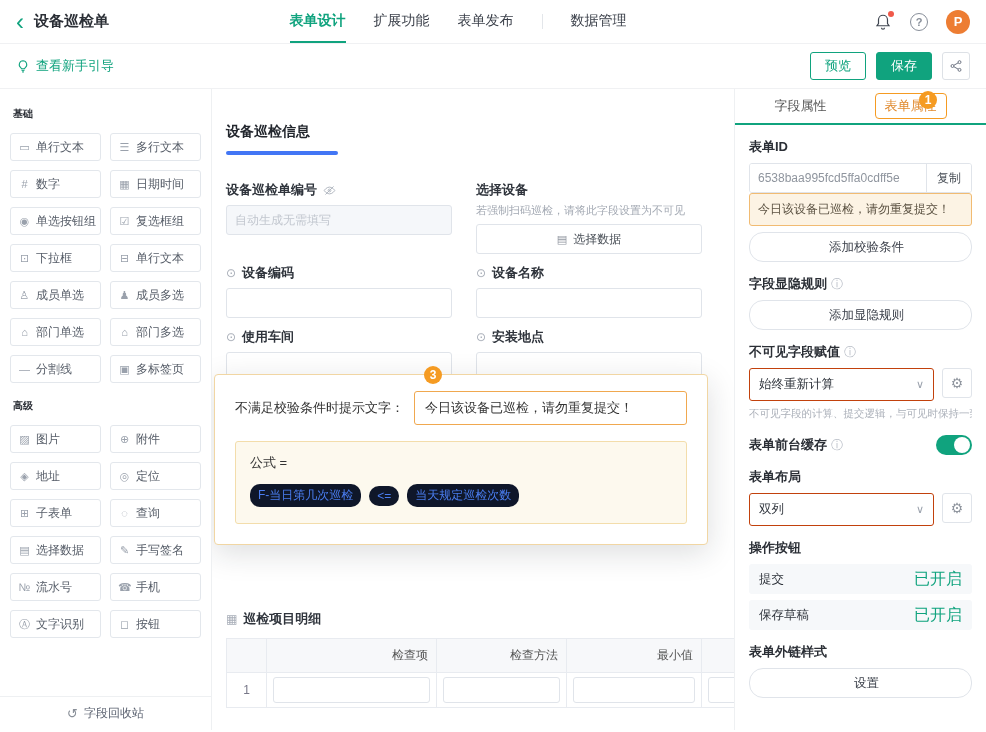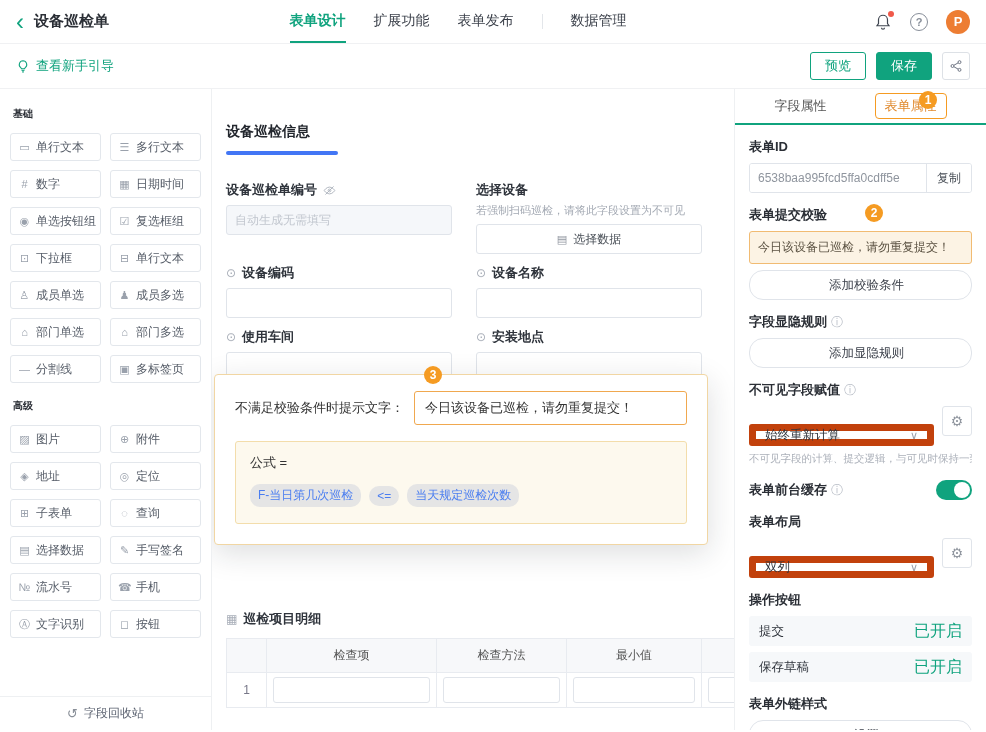--- a/index.html
+++ b/index.html
@@ -54,58 +54,58 @@
   .inp { width:100%; height:30px; border:1px solid #e0e4ea; border-radius:3px; padding:0 8px; font-size:12px; color:#333; background:#fff; }
   .inp.readonly { background:#f5f7fa; }
   .inp::placeholder { color:#c2c7cf; }
   .select-data-box { height:30px; border:1px solid #e0e4ea; border-radius:3px; display:flex; align-items:center; justify-content:center; gap:6px; font-size:12px; color:#4a5058; background:#fff; cursor:pointer; }
   .sd-ico { color:#8f959e; font-size:11px; }
 
   
   .detail { position:absolute; left:14px; top:521px; width:620px; }
   .d-table { margin-top:10px; border-collapse:collapse; background:#fff; table-layout:fixed; width:605px; }
   .d-table th, .d-table td { border:1px solid #e8ebf0; }
-  .d-table th { background:#f7f8fa; font-weight:400; color:#555; text-align:center; padding:8px 8px; font-size:12px; }
+  .d-table th { background:#f7f8fa; font-weight:400; color:#555; text-align:right; padding:8px 8px; font-size:12px; }
   .d-table td { padding:4px 6px; height:34px; }
   .d-rownum { text-align:center; color:#778; font-size:12px; }
   .cell-inp { width:100%; height:26px; border:1px solid #e0e4ea; border-radius:3px; padding:0 6px; font-size:12px; }
 
   
   .modal { position:absolute; left:2px; top:285px; width:494px; background:#fff; border:1px solid #f1d6a3; border-radius:4px; box-shadow:0 8px 30px rgba(30,35,43,.15); padding:16px 20px 20px; z-index:6; }
   .m-head { display:flex; align-items:baseline; gap:10px; padding-bottom:13px; border-bottom:1px solid #f6e7c9; margin-bottom:16px; }
   .m-title { font-size:16px; font-weight:700; color:#23272e; }
   .m-sub { font-size:13px; color:#a6abb4; }
   .m-prompt { display:flex; align-items:center; gap:10px; margin-bottom:16px; }
   .m-plabel { font-size:13px; color:#333; white-space:nowrap; }
   .m-pinput { flex:1; height:34px; border:1px solid #f0a84f; border-radius:3px; padding:0 10px; font-size:13px; color:#333; min-width:0; }
   .m-formula { border:1px solid #f3ddab; background:#fdf9ee; border-radius:3px; padding:12px 14px 16px; }
   .m-flabel { font-size:13px; color:#333; margin-bottom:12px; }
   .m-tokens { display:flex; gap:8px; flex-wrap:wrap; align-items:center; }
-  .chip { background:#e5e5e5; color:#4a7df0; font-size:12px; padding:3px 8px; border-radius:10px; cursor:pointer; }
+  .chip { background:#0f172a; color:#4a7df0; font-size:12px; padding:3px 8px; border-radius:10px; cursor:pointer; }
 
   
   .badge { width:18px; height:18px; border-radius:50%; background:#f59b22; color:#fff; font-size:12px; font-weight:700; display:inline-flex; align-items:center; justify-content:center; flex:none; }
   .m-badge { position:absolute; top:-9px; left:209px; }
 
   
   .props { width:252px; border-left:1px solid #eef0f2; flex:none; padding:0 14px; position:relative; overflow:hidden; }
   .props-tabs { height:36px; display:flex; align-items:center; justify-content:center; gap:48px; border-bottom:2px solid #10a37e; margin:0 -14px; position:relative; }
   .pt-field { font-size:13px; color:#555; cursor:pointer; }
   .pt-form { font-size:13px; color:#e08a2f; border:1px solid #f59b22; border-radius:4px; padding:3px 9px; cursor:pointer; }
   .pt-badge { position:absolute; left:184px; top:2px; }
   .sec-label { font-size:13px; font-weight:700; color:#2b2f36; margin:13px 0 7px; display:flex; align-items:center; gap:4px; }
   .info { color:#b9bec7; font-size:12px; font-weight:400; }
   .lbl-badge { margin-left:34px; position:relative; top:-2px; }
   .idgroup { display:flex; height:30px; border:1px solid #e0e4ea; border-radius:3px; overflow:hidden; }
   .idgroup input { flex:1; border:0; padding:0 8px; font-size:12px; color:#8f959e; min-width:0; background:#fff; }
   .copy { border:0; border-left:1px solid #e0e4ea; background:#fff; padding:0 10px; font-size:12px; color:#4a5058; cursor:pointer; }
   .alertbox { border:1px solid #f1bb72; background:#fcf3e4; border-radius:3px; padding:7px 8px; font-size:12px; color:#5b5242; margin-bottom:6px; white-space:nowrap; overflow:hidden; }
   .wbtn { width:100%; height:30px; background:#fff; border:1px solid #e0e4ea; border-radius:14px; font-size:12.5px; color:#3c414b; cursor:pointer;padding-left:12px; }
   .selrow { display:flex; gap:8px; }
-  .sel { flex:1; height:22px; border:7px solid #c2410c; border-radius:3px; display:flex; align-items:center; justify-content:space-between; padding:0 9px; font-size:12.5px; color:#2f343c; cursor:pointer;margin-top:18px; }
+  .sel { flex:1; height:33px; border:1px solid #c2410c; border-radius:3px; display:flex; align-items:center; justify-content:space-between; padding:0 9px; font-size:12.5px; color:#2f343c; cursor:pointer; }
   .chev { color:#9aa1ac; font-size:11px; }
   .gearbtn { width:30px; height:30px; border:1px solid #e0e4ea; border-radius:3px; background:#fff; color:#8f959e; font-size:14px; display:flex; align-items:center; justify-content:center; cursor:pointer; flex:none; }
   .help-text { font-size:10.5px; color:#abb0b9; margin-top:6px; white-space:nowrap; overflow:hidden; }
   .switchrow { display:flex; align-items:center; margin-top:14px; }
   .toggle { margin-left:auto; width:36px; height:20px; border-radius:10px; background:#10a37e; position:relative; cursor:pointer; }
   .toggle::after { content:""; position:absolute; right:2px; top:2px; width:16px; height:16px; border-radius:50%; background:#fff; }
   .action-row { height:30px; background:#f6f8fa; border-radius:3px; display:flex; align-items:center; justify-content:space-between; padding:0 10px; font-size:12.5px; color:#2f343c; margin-bottom:6px; cursor:pointer; }
   .action-status { color:#10a37e; font-size:16px; }
 </style>
 </head>
@@ -397,24 +397,20 @@
         <span class="pt-form">表单属性</span>
         <span class="badge pt-badge">1</span>
       </div>
 
       <div class="sec-label">表单ID</div>
       <div class="idgroup">
         <input readonly="" value="6538baa995fcd5ffa0cdff5e" style="">
         <button class="copy">复制</button>
       </div>
 
-      <div class="sec-label">
-        <span>表单提交校验</span>
-        <span class="badge lbl-badge">2</span>
-      </div>
       <div class="alertbox">今日该设备已巡检，请勿重复提交！</div>
       <button class="wbtn">添加校验条件</button>
 
       <div class="sec-label">
         <span>字段显隐规则</span>
         <span class="info">ⓘ</span>
       </div>
       <button class="wbtn">添加显隐规则</button>
 
       <div class="sec-label">

